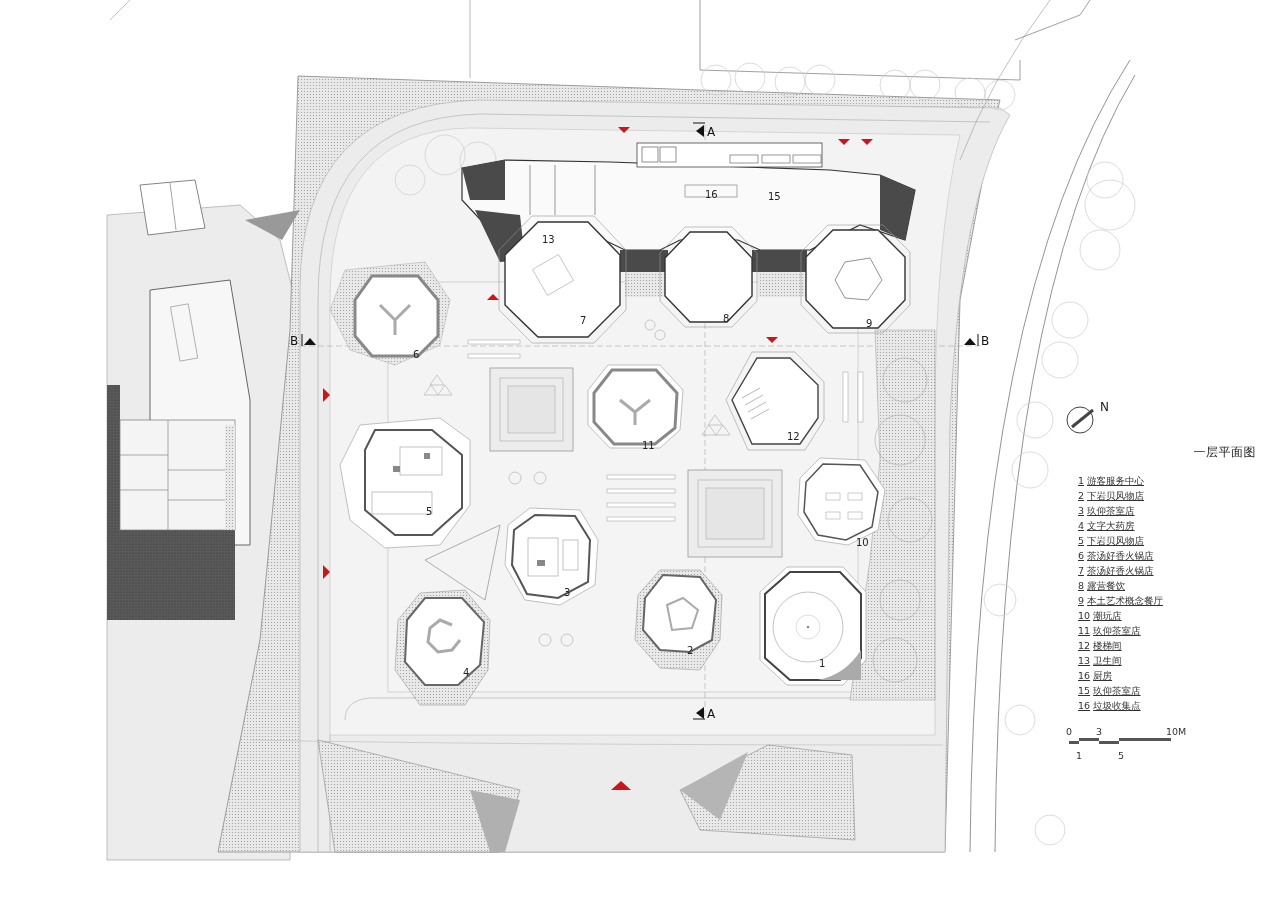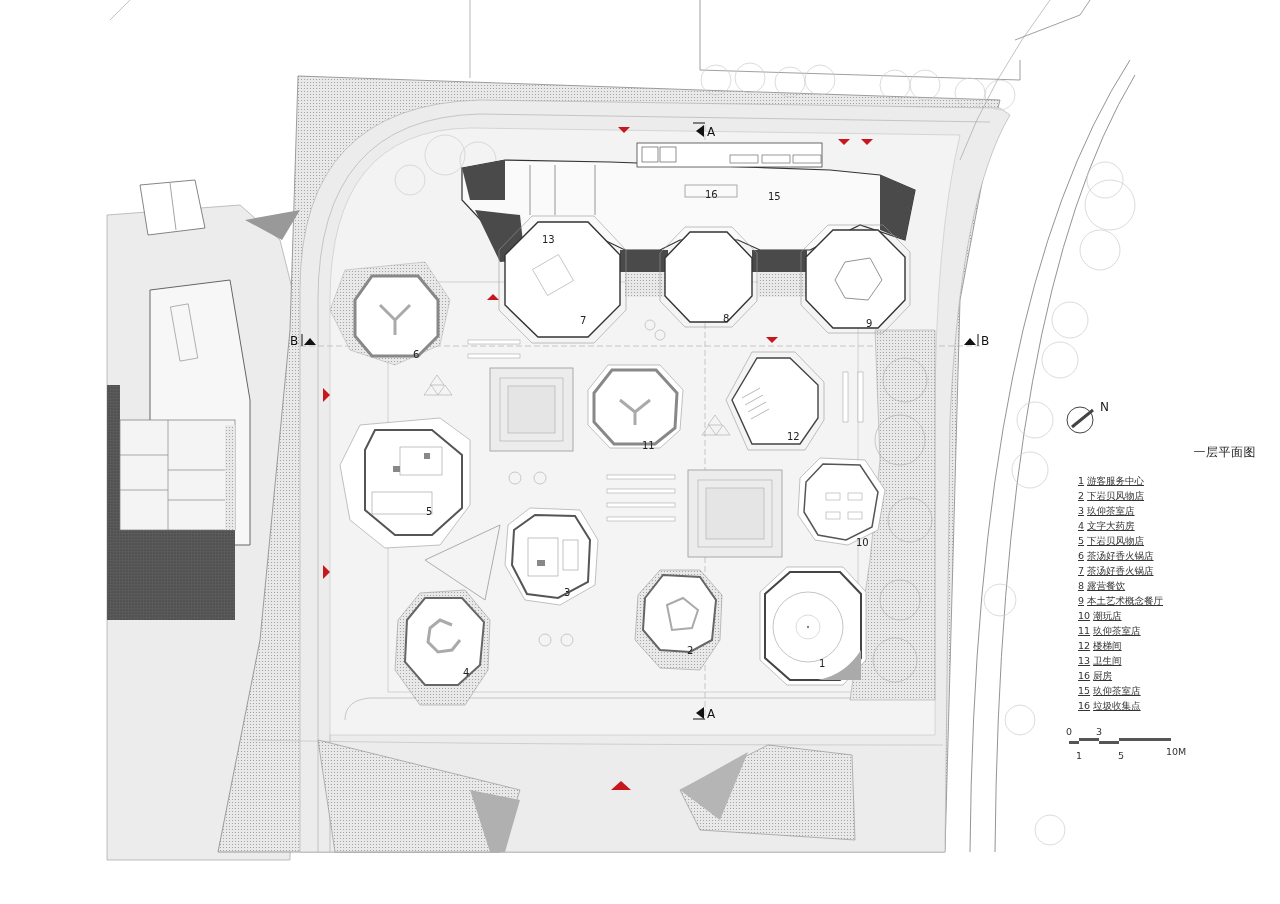--- a/index.html
+++ b/index.html
@@ -331,16 +331,16 @@
     <li><span class="num">13</span><span>卫生间</span></li>
     <li><span class="num">16</span><span>厨房</span></li>
     <li><span class="num">15</span><span>玖仰茶室店</span></li>
     <li><span class="num">16</span><span>垃圾收集点</span></li>
   </ul>
 </div>
 
 <div>
   <span class="sc-t" style="left:1066px; top:726px;">0</span>
   <span class="sc-t" style="left:1096px; top:726px;">3</span>
-  <span class="sc-t" style="left:1166px; top:726px;margin-top:20px;">10M</span>
+  <span class="sc-t" style="left:1166px; top:726px;">10M</span>
   <span class="sc-t" style="left:1076px; top:750px;">1</span>
   <span class="sc-t" style="left:1118px; top:750px;">5</span>
 </div>
 
 </body></html>

